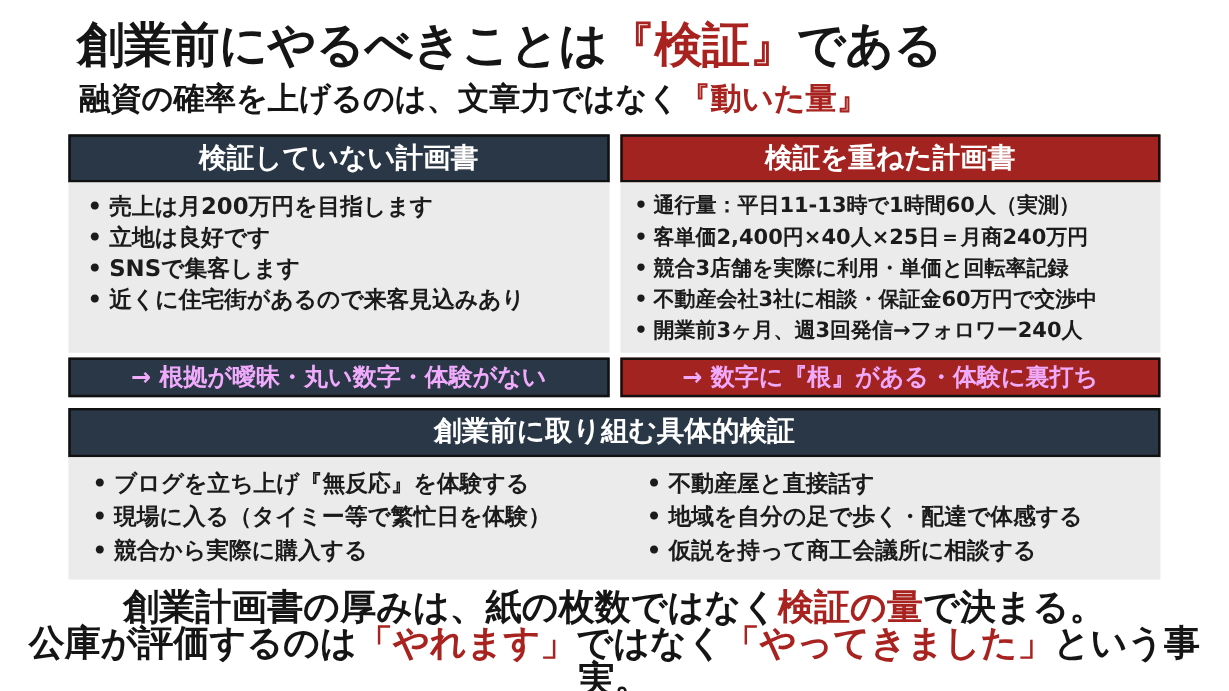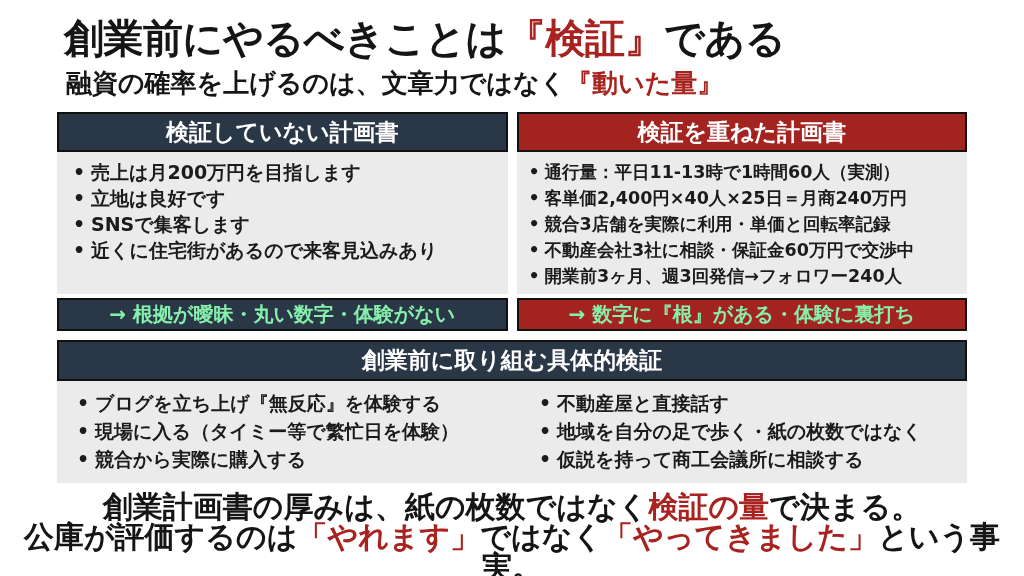--- a/index.html
+++ b/index.html
@@ -57,21 +57,21 @@
     padding-left:30px;
     white-space:nowrap;
     color:#1b1b1b;
   }
   .panel-body li::before{content:"•";position:absolute;left:12px;}
   .col-right .panel-body li{font-size:17.5px;padding-left:24px;}
   .col-right .panel-body li::before{left:8px;}
   .bar{
     margin-top:4px;
     border:2px solid #111;
-    color:#86efac;
+    color:#f0abfc;
     text-align:center;
     font-size:20px;
     line-height:1.35;
     padding:1px 0;
   }
   .middle{margin:9px 57px 0 57px;}
   .actions-body{
     background:var(--panel-bg);
     display:flex;
     padding:8px 8px 10px 16px;
@@ -130,21 +130,21 @@
   <section class="middle">
     <header class="hdr navy">創業前に取り組む具体的検証</header>
     <div class="actions-body">
       <ul class="left-list">
           <li>ブログを立ち上げ『無反応』を体験する</li>
           <li>現場に入る（タイミー等で繁忙日を体験）</li>
           <li>競合から実際に購入する</li>
         </ul>
       <ul class="right-list">
           <li>不動産屋と直接話す</li>
-          <li>地域を自分の足で歩く・紙の枚数ではなく</li>
+          <li>地域を自分の足で歩く・配達で体感する</li>
           <li>仮説を持って商工会議所に相談する</li>
         </ul>
     </div>
   </section>
 
   <div class="bottom">
     <p><span>創業計画書の厚みは、紙の枚数ではなく</span><span class="red-text">検証の量</span><span>で決まる。</span></p>
     <p><span>公庫が評価するのは</span><span class="red-text">「やれます」</span><span>ではなく</span><span class="red-text">「やってきました」</span><span>という事実。</span></p>
   </div>
   <div class="credit">@Shintaro OHASHI</div>

